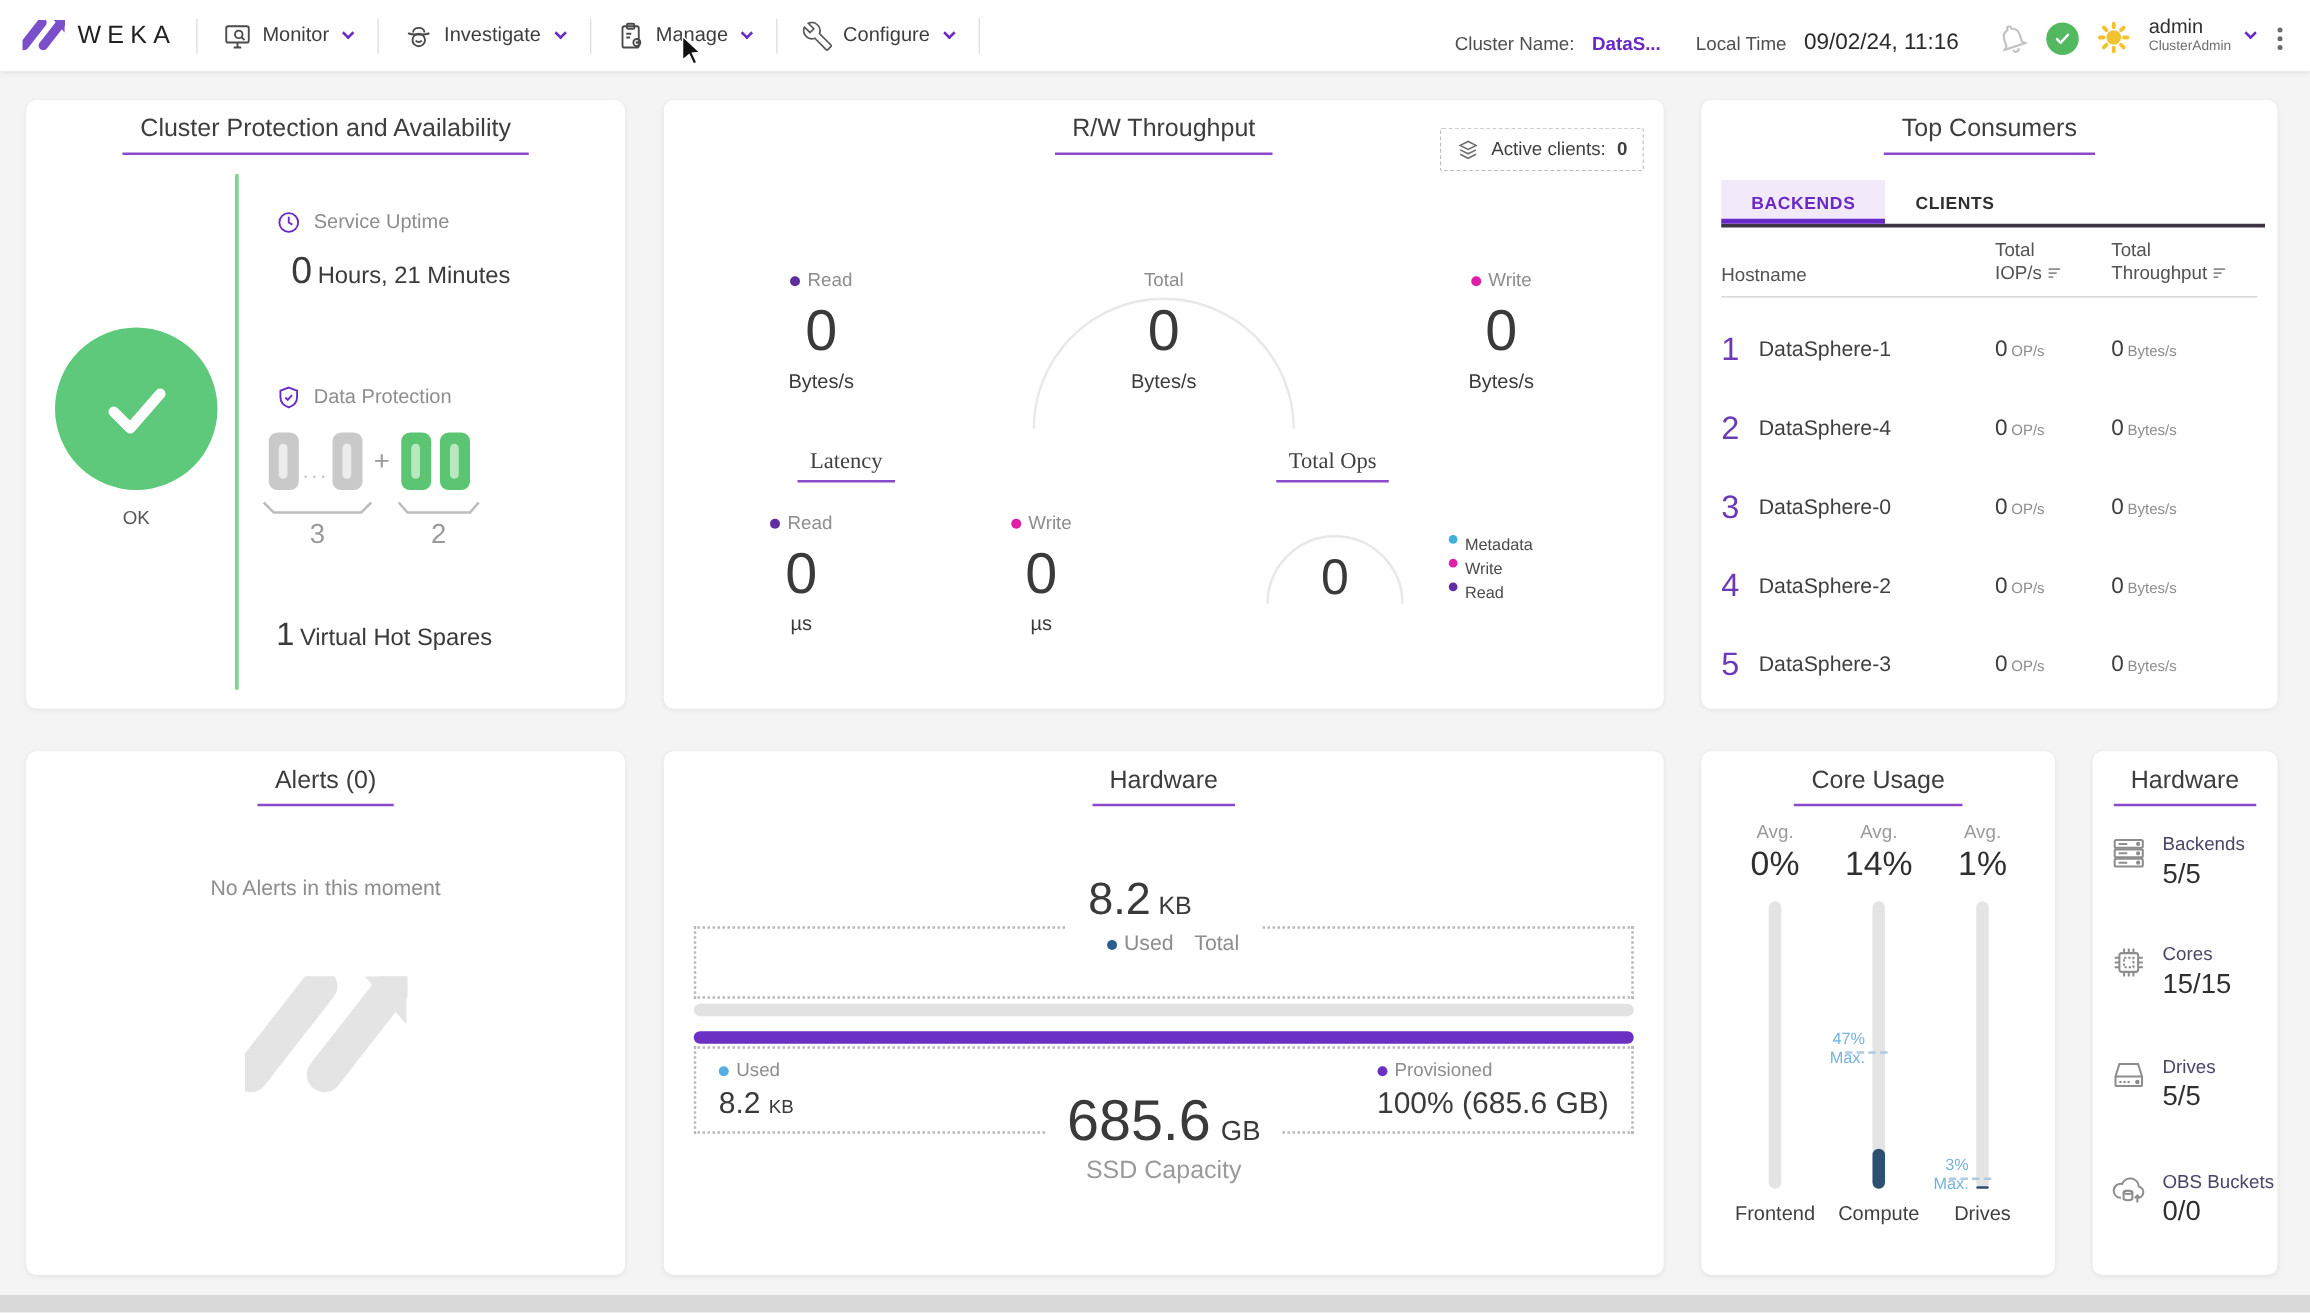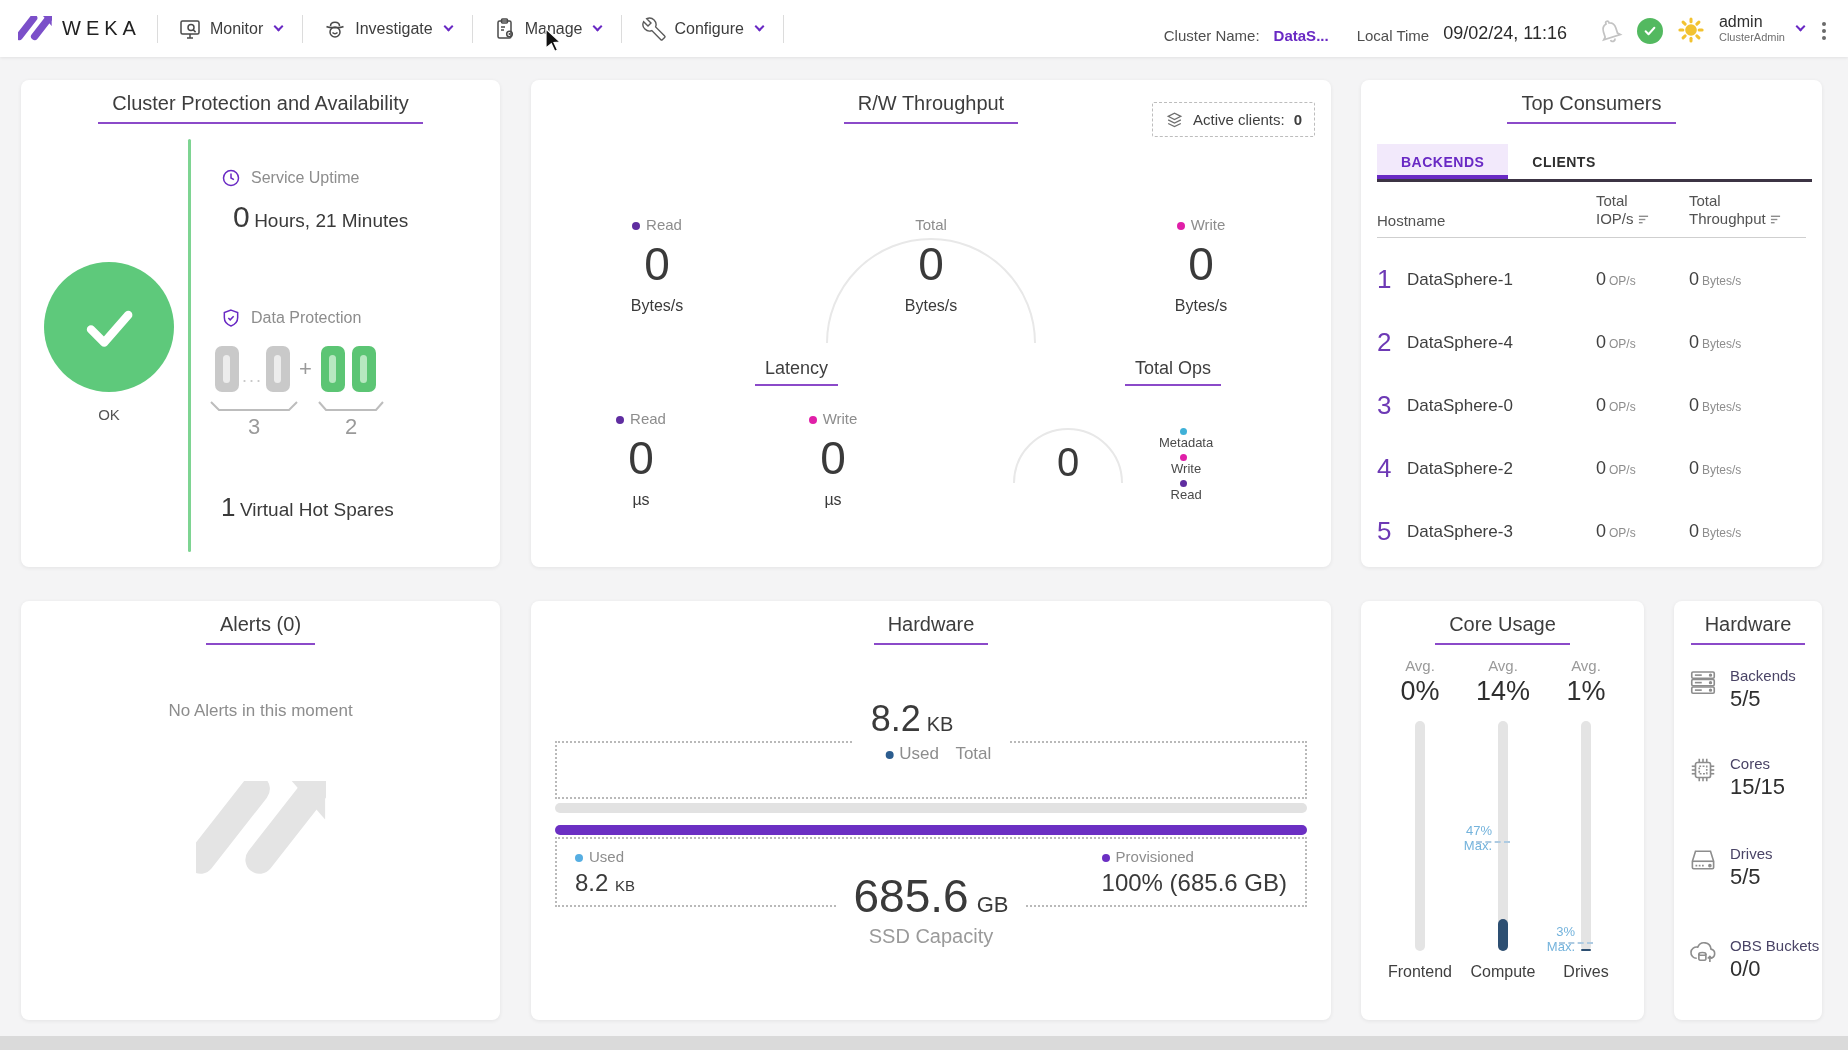--- a/index.html
+++ b/index.html
@@ -25,21 +25,21 @@
   .user-name { font-size:16px; color:#2f2f2f; }
   .user-role { font-size:11px; color:#6f6f6f; }
   .kebab { display:flex; flex-direction:column; gap:3px; padding:4px; cursor:pointer; }
   .kebab i { width:4px; height:4px; border-radius:50%; background:#6a6a6a; }
   .chip-check { width:26px; height:26px; border-radius:50%; background:#53b960; display:flex; align-items:center; justify-content:center; }
 
   
   .panel { position:absolute; background:#fff; border-radius:8px; box-shadow:0 1px 4px rgba(0,0,0,.07); }
   .panel-title { position:absolute; top:12px; left:0; width:100%; text-align:center; font-size:20px; color:#3d3d3d; }
   .panel-title span { display:inline-block; padding:0 14px 7px; border-bottom:2px solid #8b4ac9; }
-  .sub-title { position:absolute; text-align:right; font-size:18px; color:#3f3f3f; }
+  .sub-title { position:absolute; text-align:left; font-size:18px; color:#3f3f3f;font-family:Liberation Serif, serif; }
   .sub-title span { display:inline-block; padding:0 10px 5px; border-bottom:2px solid #8b4ac9; }
 
   .dot { display:inline-block; width:8px; height:8px; border-radius:50%; margin-right:6px; vertical-align:middle; }
   .dot-read { background:#5f2da0; } .dot-write { background:#e01fa8; }
   .dot-meta { background:#3fb1d8; }
   .dot-used-dark { background:#2c5d8f; } .dot-used-light { background:#56aee2; } .dot-prov { background:#6b2fc3; }
 
   .metric { position:absolute; text-align:center; }
   .m-label { font-size:15px; color:#8d8d8d; margin-bottom:8px; }
   .m-value { font-size:46px; color:#3a3a3a; line-height:1; }
@@ -91,21 +91,21 @@
   .tc-val .u { font-size:12px; color:#8d8d8d; margin-left:3px; }
   .sort-ic { display:inline-block; margin-left:4px; vertical-align:-1px; }
 
   
   .badge { position:absolute; right:16px; top:22px; border:1px dashed #bdbdbd; border-radius:2px;
            padding:7px 12px; display:flex; align-items:center; gap:9px; font-size:15px; color:#3f3f3f; }
   .badge b { font-weight:bold; }
 
   
   .legend { position:absolute; font-size:13px; color:#4a4a4a; }
-  .legend div { display:flex; align-items:center; margin-bottom:4px;flex-direction:column; }
+  .legend div { display:flex; align-items:flex-start; margin-bottom:4px; }
   .legend .dot { width:7px; height:7px; }
 
   
   .core-col { position:absolute; top:56px; width:90px; text-align:center; }
   .avg-lbl { font-size:15px; color:#9a9a9a; }
   .avg-val { font-size:27px; color:#2f2f2f; margin-top:2px; }
   .bar-wrap { position:relative; width:10px; height:230px; margin:14px auto 0; background:#e4e4e4; border-radius:5px; }
   .bar-fill { position:absolute; bottom:0; left:0; width:10px; background:#2d4f72; border-radius:5px; }
   .max-marker { position:absolute; left:-22px; width:34px; border-top:2px dashed #aecbe2; }
   .max-label { position:absolute; right:16px; width:52px; text-align:right; color:#74b3dc; font-size:13px; line-height:15px; }

